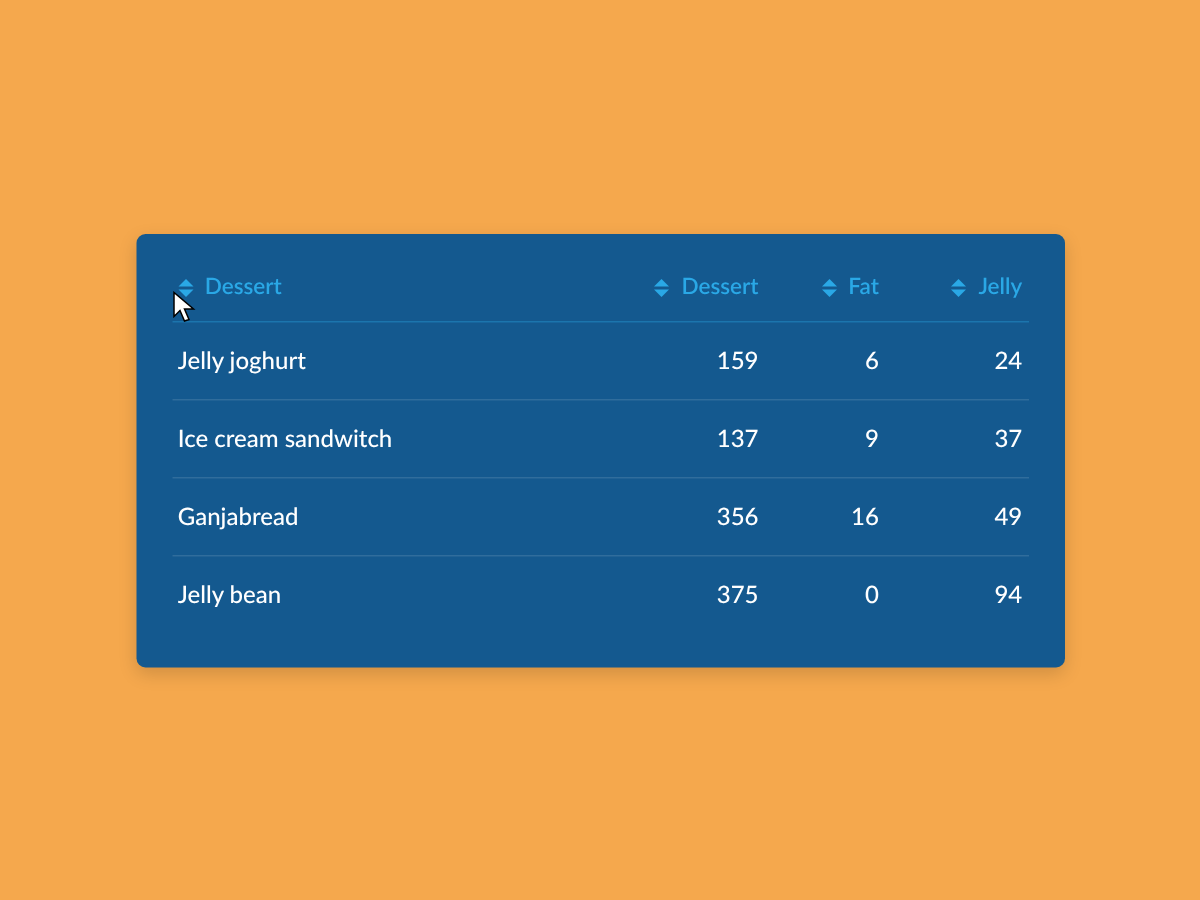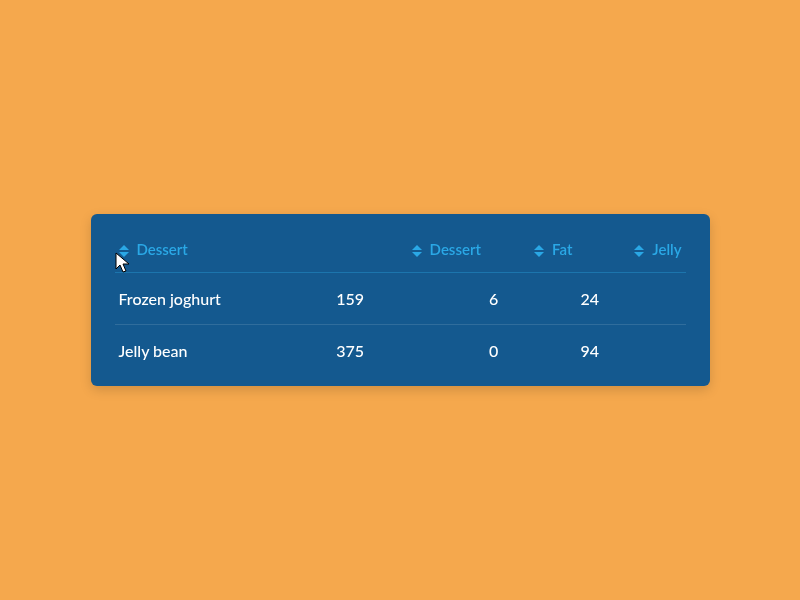--- a/index.html
+++ b/index.html
@@ -10,21 +10,21 @@
       display: flex;
       align-items: center;
       justify-content: center;
       font-family: "Segoe UI", "Lato", Arial, sans-serif;
       overflow: hidden;
     }
     .card {
       width: 619px;
       background: #14598f;
       border-radius: 6px;
-      padding: 18px 24px 10px 24px;
+      padding: 18px 24px 23px 24px;
       box-shadow: 0 4px 12px rgba(0,0,0,0.15);
       position: relative;
     }
     table {
       width: 100%;
       border-collapse: collapse;
       color: #ffffff;
     }
     thead th {
       color: #2aa8e6;
@@ -48,20 +48,21 @@
       border-left: 5px solid transparent;
       border-right: 5px solid transparent;
     }
     .sort-icon .up { border-bottom: 5px solid #2aa8e6; margin-bottom: 2px; }
     .sort-icon .dn { border-top: 5px solid #2aa8e6; }
     tbody td {
       padding: 16px 4px;
       font-size: 16px;
       font-weight: 500;
       color: #ffffff;
+      text-align: right;
       border-bottom: 1px solid rgba(255,255,255,0.12);
     }
     tbody tr:last-child td { border-bottom: none; }
     tbody td:first-child { text-align: left; }
     .cursor {
       position: absolute;
       left: 24px;
       top: 38px;
       width: 16px;
       height: 22px;
@@ -96,24 +97,36 @@
         <th>
           <span class="sort-icon">
             <span class="tri up"></span>
               <span class="tri dn"></span>
           </span><span>Jelly</span>
         </th>
       </tr>
     </thead>
     <tbody>
       <tr>
-        <td>Frozen joghurt</td>
+        <td>Jelly joghurt</td>
         <td>159</td>
         <td>6</td>
         <td>24</td>
+      </tr>
+      <tr>
+        <td>Ice cream sandwitch</td>
+        <td>137</td>
+        <td>9</td>
+        <td>37</td>
+      </tr>
+      <tr>
+        <td>Ganjabread</td>
+        <td>356</td>
+        <td>16</td>
+        <td>49</td>
       </tr>
       <tr>
         <td>Jelly bean</td>
         <td>375</td>
         <td>0</td>
         <td>94</td>
       </tr>
     </tbody>
   </table>
 

